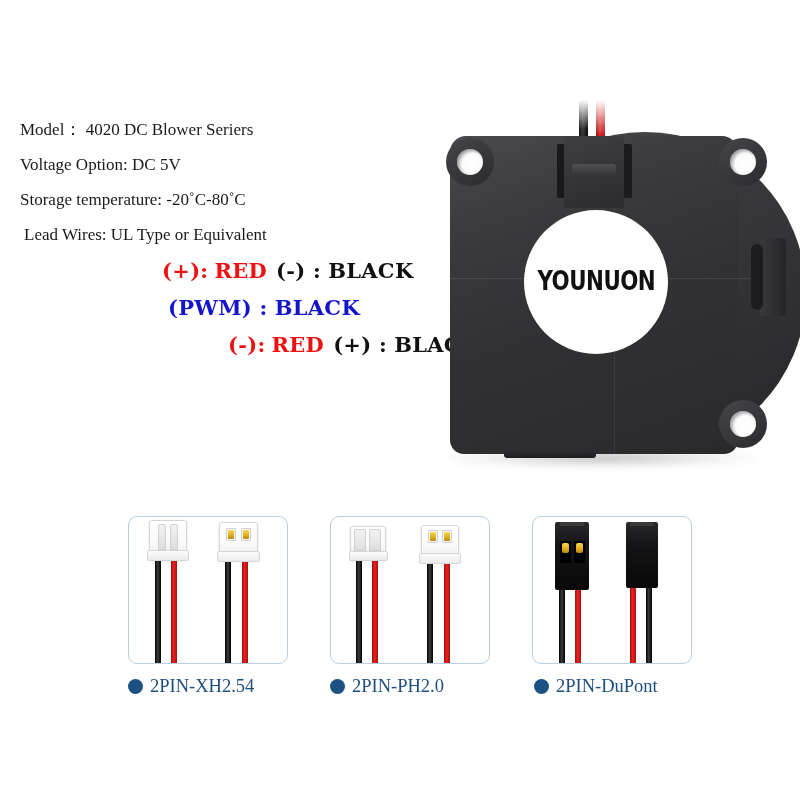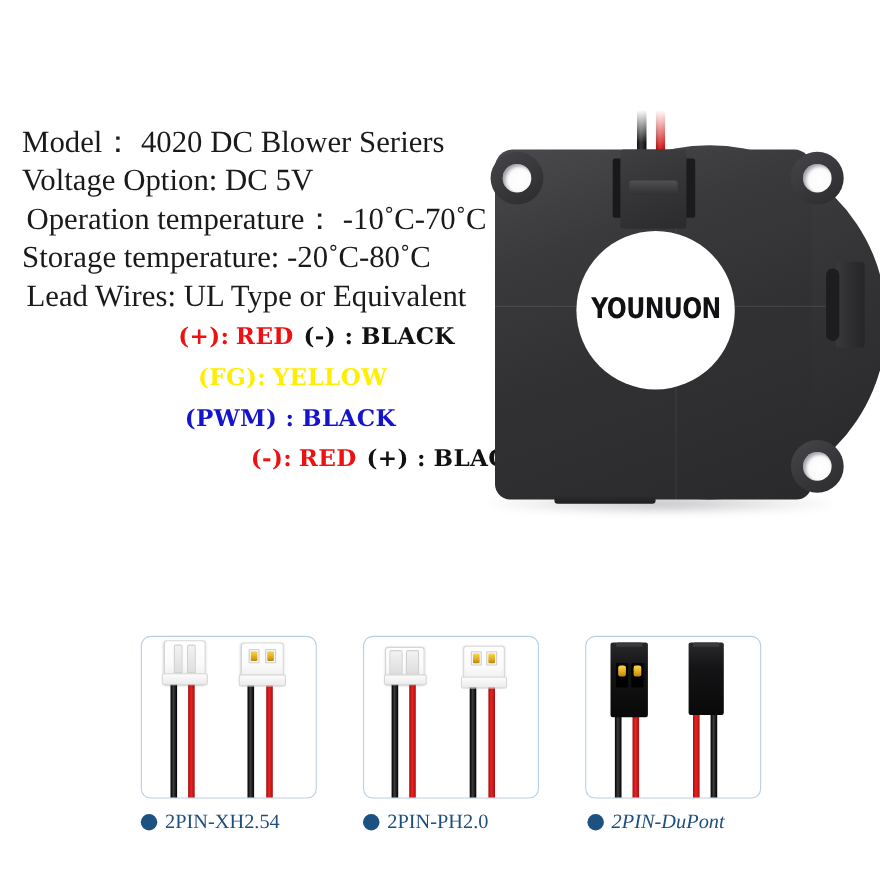--- a/index.html
+++ b/index.html
@@ -46,21 +46,21 @@
 
   
   .spec-list {
     position: absolute;
     left: 20px;
     top: 112px;
     width: 420px;
   }
   .spec-line {
     font-family: "Liberation Serif", serif;
-    font-size: 28px;
+    font-size: 17px;
     color: #1a1a1a;
     height: 35px;
     line-height: 35px;
     white-space: nowrap;
   }
   .spec-line.indent-1 { padding-left: 4px; }
 
   
   .polarity {
     font-family: "DejaVu Serif", serif;
@@ -246,31 +246,31 @@
     position: absolute;
     left: 80px; top: 350px;
     width: 92px; height: 8px;
     background: linear-gradient(to bottom, #2e2e31, #1e1e20);
     border-radius: 0 0 3px 3px;
   }
 
   
   .cards {
     position: absolute;
-    left: 0; top: 578px;
+    left: 0; top: 516px;
     width: 684px;
     height: 190px;
   }
   .card-wrap {
     position: absolute;
     width: 160px;
   }
   .card-wrap.c1 { left: 128px; }
   .card-wrap.c2 { left: 330px; }
-  .card-wrap.c3 { left: 532px; font-style: italic; }
+  .card-wrap.c3 { left: 532px; }
 
   .card {
     position: relative;
     width: 160px;
     height: 148px;
     border: 1px solid #b9cfe2;
     border-radius: 9px;
     background: #ffffff;
     overflow: hidden;
   }
@@ -360,31 +360,27 @@
 </style>
 </head>
 <body>
 
 <div id="page">
 
 
   <div class="spec-list">
     <div class="spec-line">Model：  4020 DC Blower  Seriers</div>
     <div class="spec-line">Voltage Option: DC 5V</div>
-    <div class="spec-line indent-1">Operation temperature： -10˚C-70˚C</div>
     <div class="spec-line">Storage temperature: -20˚C-80˚C</div>
     <div class="spec-line indent-1">Lead Wires:   UL Type or Equivalent</div>
 
     <div class="polarity p-row-1">
       <span class="c-red">(+):</span><span class="c-red" style="margin-left:6px;">RED</span><span class="c-black" style="margin-left:9px;">(-) :</span><span class="c-black" style="margin-left:7px;">BLACK</span>
     </div>
 
-    <div class="polarity p-row-2">
-      <span class="c-yellow">(FG):</span><span class="c-yellow" style="margin-left:6px;">YELLOW</span>
-    </div>
 
     <div class="polarity p-row-3">
       <span class="c-blue">(PWM) :</span><span class="c-blue" style="margin-left:7px;">BLACK</span>
     </div>
 
 
     <div class="polarity p-row-notes">
       <span class="c-red">(-):</span><span class="c-red" style="margin-left:6px;">RED</span><span class="c-black" style="margin-left:9px;">(+) :</span><span class="c-black" style="margin-left:7px;">BLACK</span>
     </div>
   </div>

